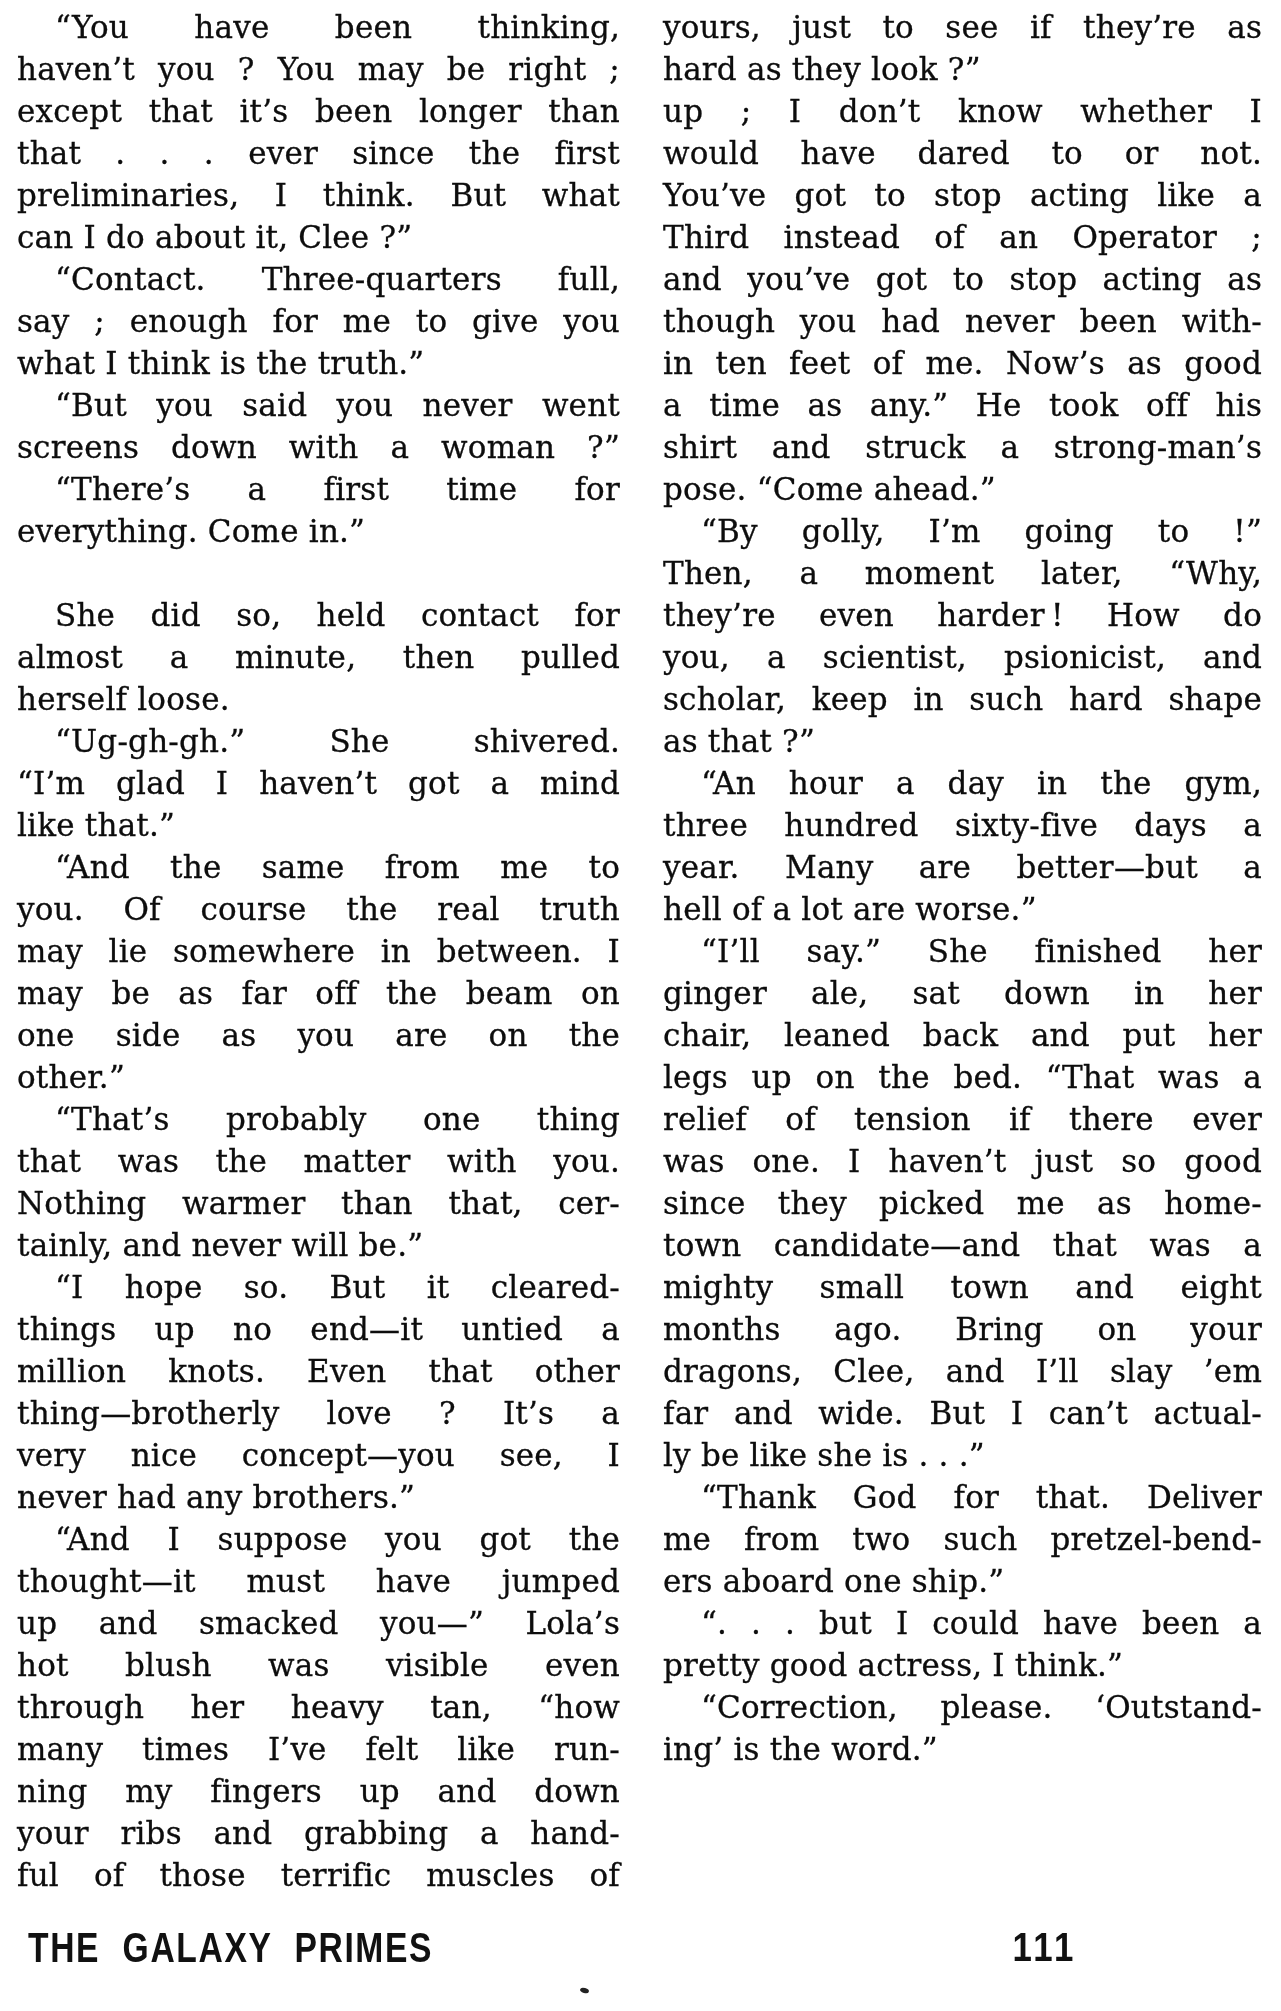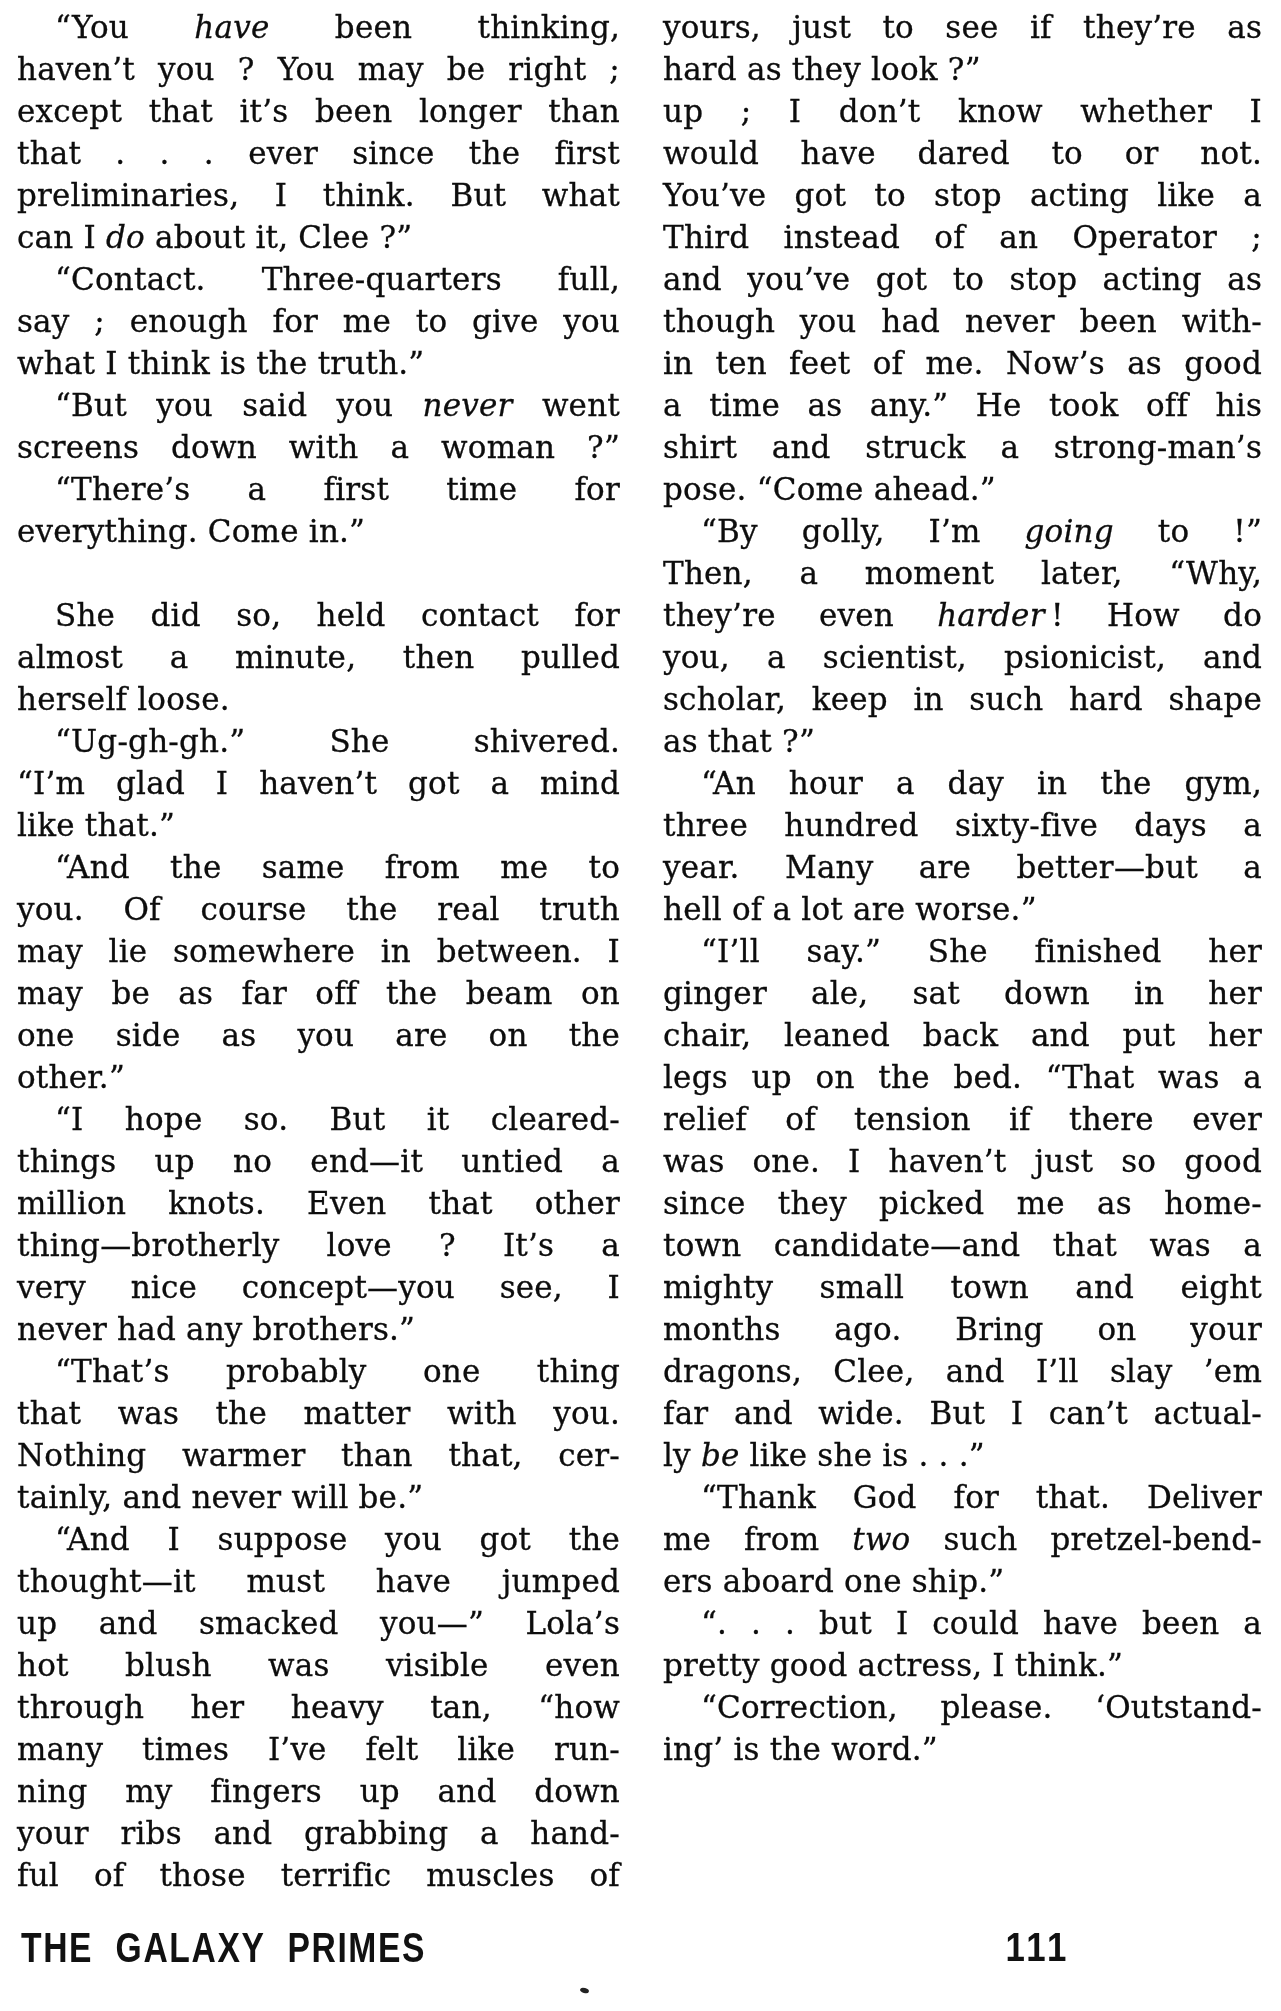--- a/index.html
+++ b/index.html
@@ -12,23 +12,23 @@
   #col-0{left:17px;width:603px;}
   #col-1{left:663px;width:599px;}
   .paragraph{margin:0;padding:0;}
   .line{
     height:42px;line-height:42px;font-size:31px;letter-spacing:0.2px;
     text-align:justify;text-align-last:justify;white-space:normal;
     -webkit-text-stroke:0.3px;
   }
   .line.endline{text-align-last:left;}
   .line.indent{text-indent:38px;}
-  .it{font-style:italic;}
+  .it{}
   .section-break{height:42px;}
-  .footer{position:absolute;left:1px;top:1922px;width:1079px;height:70px;}
+  .footer{position:absolute;left:8px;top:1922px;width:1079px;height:70px;}
   .book-title{
     position:absolute;left:20px;top:2px;white-space:nowrap;
     font-family:"Liberation Sans",sans-serif;font-weight:700;font-size:41px;
     letter-spacing:2px;word-spacing:14px;
     transform:scale(0.82,1.02);transform-origin:left top;color:#111;
   }
   .page-number{
     position:absolute;right:10px;top:2px;
     font-family:"Liberation Sans",sans-serif;font-weight:700;font-size:41px;
     letter-spacing:4px;transform:scaleX(0.85);transform-origin:right top;color:#111;
@@ -76,32 +76,32 @@
     </div>
     <div class="paragraph">
       <div class="line indent"><span>“And the same from me to</span></div>
       <div class="line"><span>you. Of course the real truth</span></div>
       <div class="line"><span>may lie somewhere in between. I</span></div>
       <div class="line"><span>may be as far off the beam on</span></div>
       <div class="line"><span>one side as you are on the</span></div>
       <div class="line endline"><span>other.”</span></div>
     </div>
     <div class="paragraph">
+      <div class="line indent"><span>“That’s probably one thing</span></div>
+      <div class="line"><span>that was the matter with you.</span></div>
+      <div class="line"><span>Nothing warmer than that, cer-</span></div>
+      <div class="line endline"><span>tainly, and never will be.”</span></div>
+    </div>
+    <div class="paragraph">
       <div class="line indent"><span>“I hope so. But it cleared-</span></div>
       <div class="line"><span>things up no end—it untied a</span></div>
       <div class="line"><span>million knots. Even that other</span></div>
       <div class="line"><span>thing—brotherly love ? It’s a</span></div>
       <div class="line"><span>very nice concept—you see, I</span></div>
       <div class="line endline"><span>never had any brothers.”</span></div>
-    </div>
-    <div class="paragraph">
-      <div class="line indent"><span>“That’s probably one thing</span></div>
-      <div class="line"><span>that was the matter with you.</span></div>
-      <div class="line"><span>Nothing warmer than that, cer-</span></div>
-      <div class="line endline"><span>tainly, and never will be.”</span></div>
     </div>
     <div class="paragraph">
       <div class="line indent"><span>“And I suppose you got the</span></div>
       <div class="line"><span>thought—it must have jumped</span></div>
       <div class="line"><span>up and smacked you—” Lola’s</span></div>
       <div class="line"><span>hot blush was visible even</span></div>
       <div class="line"><span>through her heavy tan, “how</span></div>
       <div class="line"><span>many times I’ve felt like run-</span></div>
       <div class="line"><span>ning my fingers up and down</span></div>
       <div class="line"><span>your ribs and grabbing a hand-</span></div>

